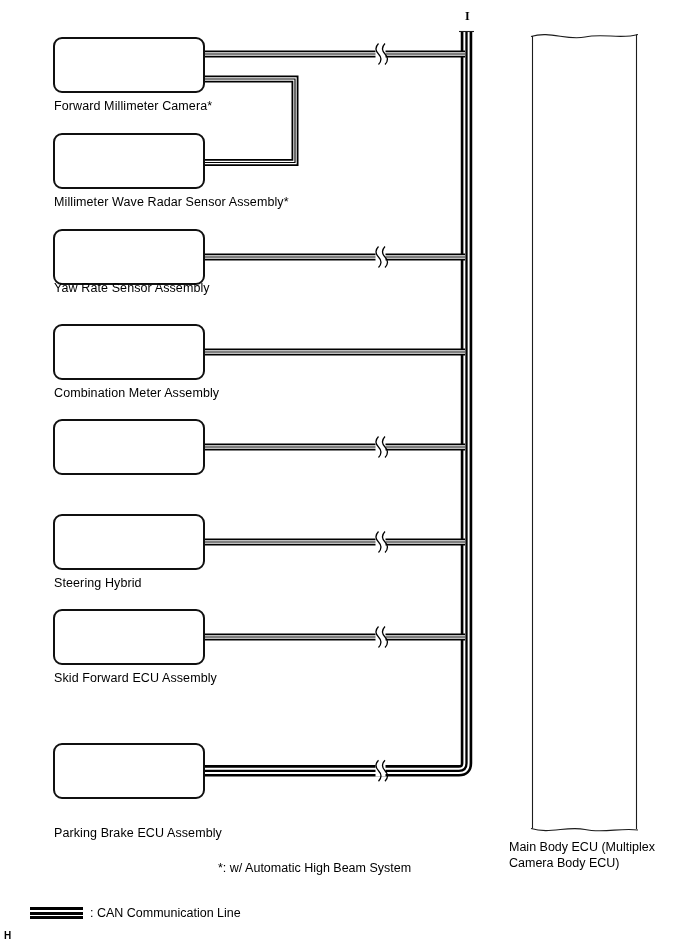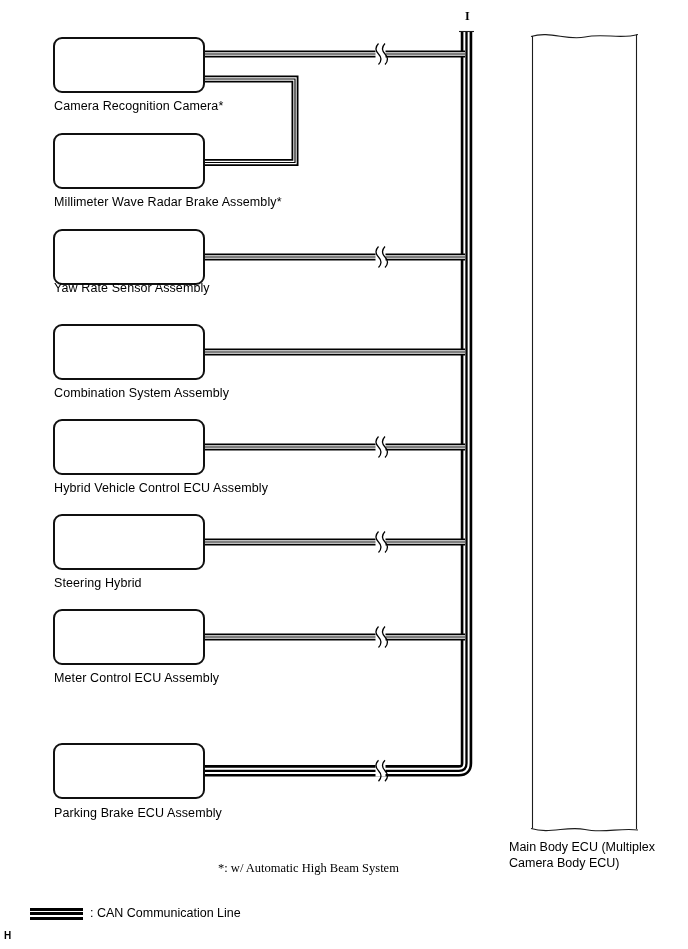--- a/index.html
+++ b/index.html
@@ -23,24 +23,24 @@
     position:absolute;left:53px;width:148px;height:52px;
     border:2px solid #101010;border-radius:9px;background:#fff;
   }
   .n1{top:37px}.n2{top:133px}.n3{top:229px}.n4{top:324px}
   .n5{top:419px}.n6{top:514px}.n7{top:609px}.n8{top:743px}
   .nlabel{
     position:absolute;left:54px;font-size:12.5px;line-height:14px;white-space:nowrap;
     letter-spacing:0.1px;
   }
   .t1{top:99px}.t2{top:195px}.t3{top:281px}.t4{top:386px}
-  .t5{top:481px}.t6{top:576px}.t7{top:671px}.t8{top:806px}
-  .footnote{position:absolute;left:218px;top:861px;font-size:12.5px;white-space:nowrap;font-family:Liberation Serif, serif;}
+  .t5{top:481px}.t6{top:576px}.t7{top:671px}.t8{top:826px}
+  .footnote{position:absolute;left:218px;top:861px;font-size:12.5px;white-space:nowrap;}
   .main-ecu-label{position:absolute;left:509px;top:839px;width:170px;font-size:12.5px;line-height:16px;}
-  .legend{position:absolute;left:30px;top:906px;display:flex;align-items:flex-end;gap:7px;}
+  .legend{position:absolute;left:30px;top:906px;display:flex;align-items:center;gap:7px;}
   .legend-swatch{
     width:53px;height:12px;
     background:linear-gradient(to bottom,
       #000 0 3px,#fff 3px 4.5px,#000 4.5px 7.5px,#fff 7.5px 9px,#000 9px 12px);
   }
   .legend-text{font-size:12.5px;white-space:nowrap;}
   .marker-h{position:absolute;left:4px;top:930px;font-size:10px;font-weight:bold;}
   .marker-i{position:absolute;left:465px;top:9px;font-size:12px;font-family:"Liberation Serif",serif;font-weight:bold;}
 </style>
 </head>
@@ -135,27 +135,26 @@
 
   <div class="node n1"></div>
   <div class="node n2"></div>
   <div class="node n3"></div>
   <div class="node n4"></div>
   <div class="node n5"></div>
   <div class="node n6"></div>
   <div class="node n7"></div>
   <div class="node n8"></div>
 
-  <div class="nlabel t1">Camera Recognition Camera*</div>
-  <div class="nlabel t2">Millimeter Wave Radar Brake Assembly*</div>
+  <div class="nlabel t1">Forward Millimeter Camera*</div>
+  <div class="nlabel t2">Millimeter Wave Radar Sensor Assembly*</div>
   <div class="nlabel t3">Yaw Rate Sensor Assembly</div>
-  <div class="nlabel t4">Combination System Assembly</div>
-  <div class="nlabel t5">Hybrid Vehicle Control ECU Assembly</div>
+  <div class="nlabel t4">Combination Meter Assembly</div>
   <div class="nlabel t6">Steering Hybrid</div>
-  <div class="nlabel t7">Meter Control ECU Assembly</div>
+  <div class="nlabel t7">Skid Forward ECU Assembly</div>
   <div class="nlabel t8">Parking Brake ECU Assembly</div>
 
   <div class="main-ecu-label">Main Body ECU (Multiplex Camera Body ECU)</div>
 
   <div class="footnote">*: w/ Automatic High Beam System</div>
 
   <div class="legend">
     <div class="legend-swatch"></div>
     <div class="legend-text">: CAN Communication Line</div>
   </div>

